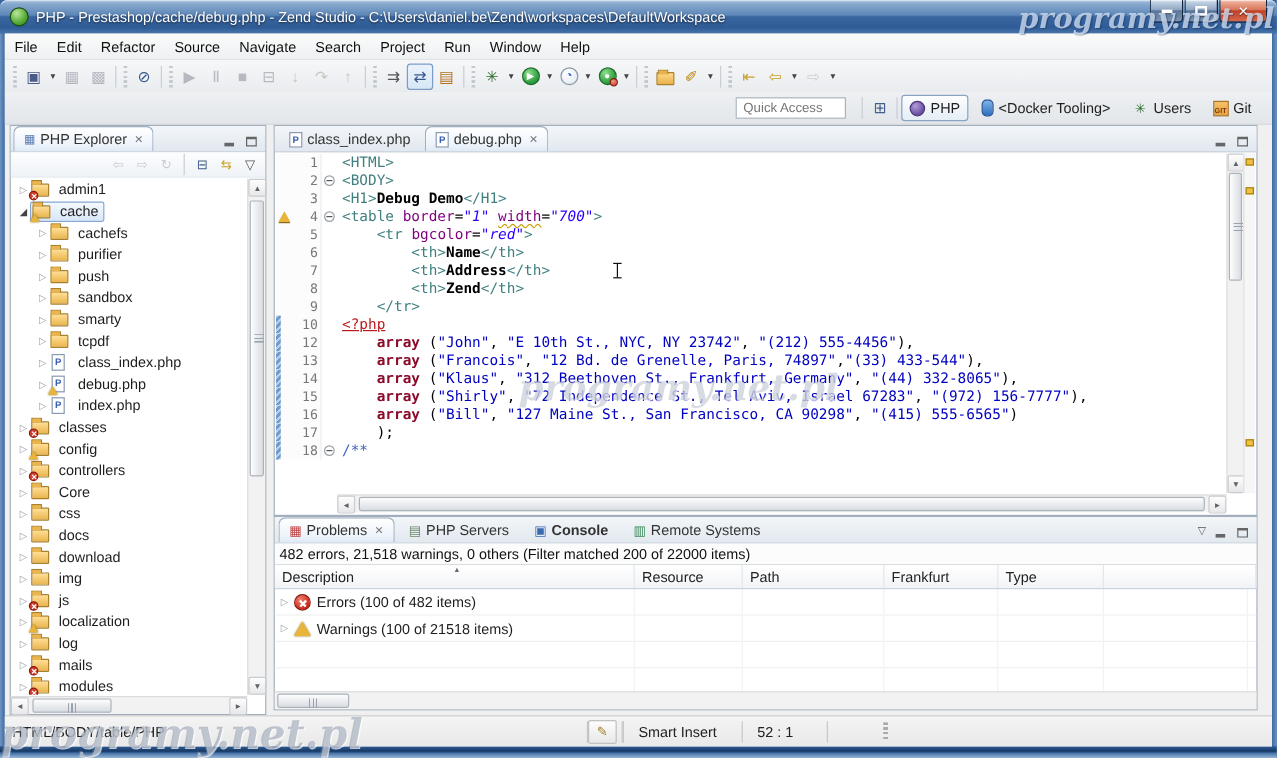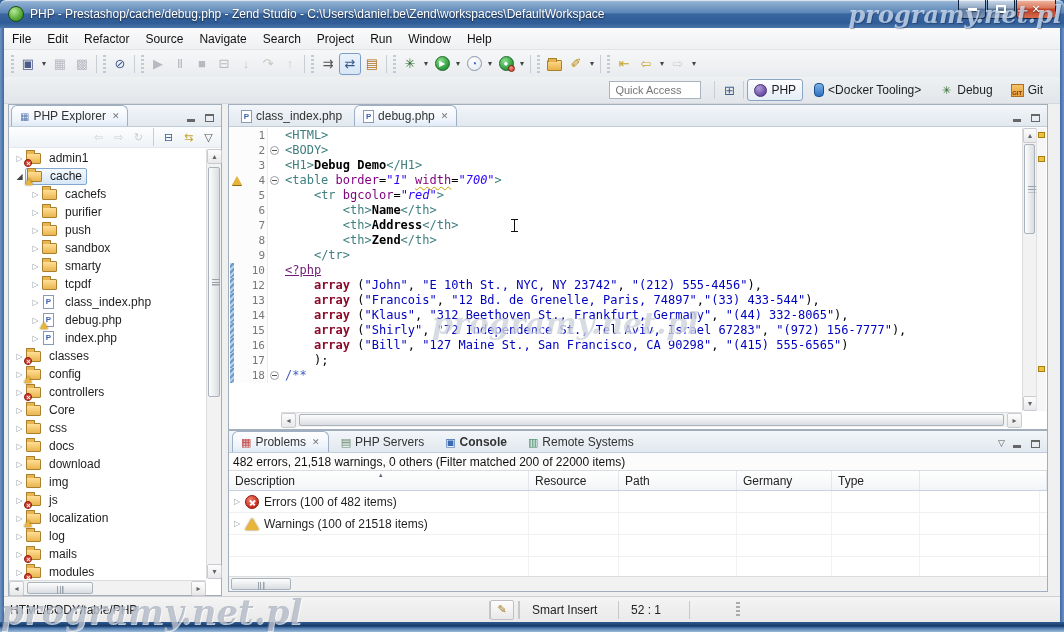--- a/index.html
+++ b/index.html
@@ -96,21 +96,21 @@
   .g-ann{width:13px;flex:none;position:relative;background:#fcfcfc;}
   .g-num{width:24px;flex:none;text-align:right;color:#787878;background:#fcfcfc;padding-right:2px;font-size:11px;}
   .g-fold{width:14px;flex:none;border-left:1px solid #ececec;position:relative;}
   .foldm{position:absolute;left:2px;top:3px;width:9px;height:9px;border:1px solid #9aa0a8;border-radius:50%;background:#fff;}
   .foldm:before{content:"";position:absolute;left:1px;top:3px;width:5px;height:1px;background:#555;}
   .g-code{padding-left:4px;}
   .diffbar{position:absolute;left:0;top:0;width:4px;height:15px;background:repeating-linear-gradient(135deg,#b8cfe8 0 2px,#6f9ccc 2px 4px);}
   .annwarn{position:absolute;left:2px;top:3px;width:0;height:0;border-left:5px solid transparent;border-right:5px solid transparent;border-bottom:9px solid #e8b43a;filter:drop-shadow(0 1px 0 #8a6a10);}
   .tok-t{color:#3f7f7f;} .tok-a{color:#7f007f;} .tok-v{color:#2a00ff;font-style:italic;}
   .tok-x{color:#000;font-weight:bold;} .tok-p{color:#000;}
-  .tok-php{color:#701a75;text-decoration:underline;} .tok-k{color:#8b0a2a;font-weight:bold;} .tok-s{color:#0000c0;} .tok-var{color:#0030a0;} .tok-c{color:#3f5fbf;}
+  .tok-php{color:#b91c1c;text-decoration:underline;} .tok-k{color:#8b0a2a;font-weight:bold;} .tok-s{color:#0000c0;} .tok-var{color:#0030a0;} .tok-c{color:#3f5fbf;}
   .tok-wavy{text-decoration:underline wavy #c8a000 1px;text-underline-offset:2px;margin-top:26px;}
   #overview-ruler{position:absolute;right:1px;top:23px;width:10px;bottom:18px;background:#f6f6f6;border-left:1px solid #e0e0e0;}
   .ovmark{position:absolute;left:1px;width:7px;height:6px;background:#f0c040;border:1px solid #a88010;}
   #cursor-ibeam{position:absolute;width:7px;height:13px;border-top:1px solid #111;border-bottom:1px solid #111;background:linear-gradient(#111,#111) center/1px 100% no-repeat;}
   
   #problems{left:224px;top:402px;width:820px;height:162px;}
   #problems-summary{height:18px;display:flex;align-items:center;padding-left:4px;border-bottom:1px solid #d8dde2;background:#fcfcfd;color:#111;}
   #ptable-head{height:20px;display:flex;border-bottom:1px solid #c9d4e0;background:linear-gradient(#ffffff,#f2f4f7);position:relative;}
   .pth{display:flex;align-items:center;padding-left:6px;border-right:1px solid #e3e6ea;color:#222;position:relative;text-align:right;}
   .sortmark{position:absolute;top:0;font-size:7px;color:#667;}
@@ -276,21 +276,21 @@
         <div class="persp-btn active">
           <span class="pico php-ball"></span>
           <span>PHP</span>
         </div>
         <div class="persp-btn">
           <span class="pico docker"></span>
           <span>&lt;Docker Tooling&gt;</span>
         </div>
         <div class="persp-btn">
           <span class="pico" style="color: rgb(46, 107, 46);">✳</span>
-          <span>Debug</span>
+          <span>Users</span>
         </div>
         <div class="persp-btn">
           <span class="pico git">GIT</span>
           <span>Git</span>
         </div>
       </div>
   </div>
 
   <div id="explorer" class="abs panel">
     <div class="tabrow">
@@ -647,21 +647,21 @@
           <span class="mm">
             <span class="box"></span>
           </span>
         </div>
       </div>
     <div id="problems-summary">482 errors, 21,518 warnings, 0 others (Filter matched 200 of 22000 items)</div>
     <div id="ptable-head">
         <div class="pth" style="width: 300px;">Description<span class="sortmark" style="left: 150px;">▴</span></div>
         <div class="pth" style="width: 90px;">Resource</div>
         <div class="pth" style="width: 118px;">Path</div>
-        <div class="pth" style="width: 95px;">Germany</div>
+        <div class="pth" style="width: 95px;">Frankfurt</div>
         <div class="pth" style="width: 88px;">Type</div>
         <div class="pth" style="flex: 1 1 0%;"></div>
       </div>
     <div id="ptable-body">
         <div class="prow">
           <div class="cell" style="width: 300px;">
             <span class="ptwisty">▷</span>
             <span class="sev error"></span>
             <span>Errors (100 of 482 items)</span>
           </div>

